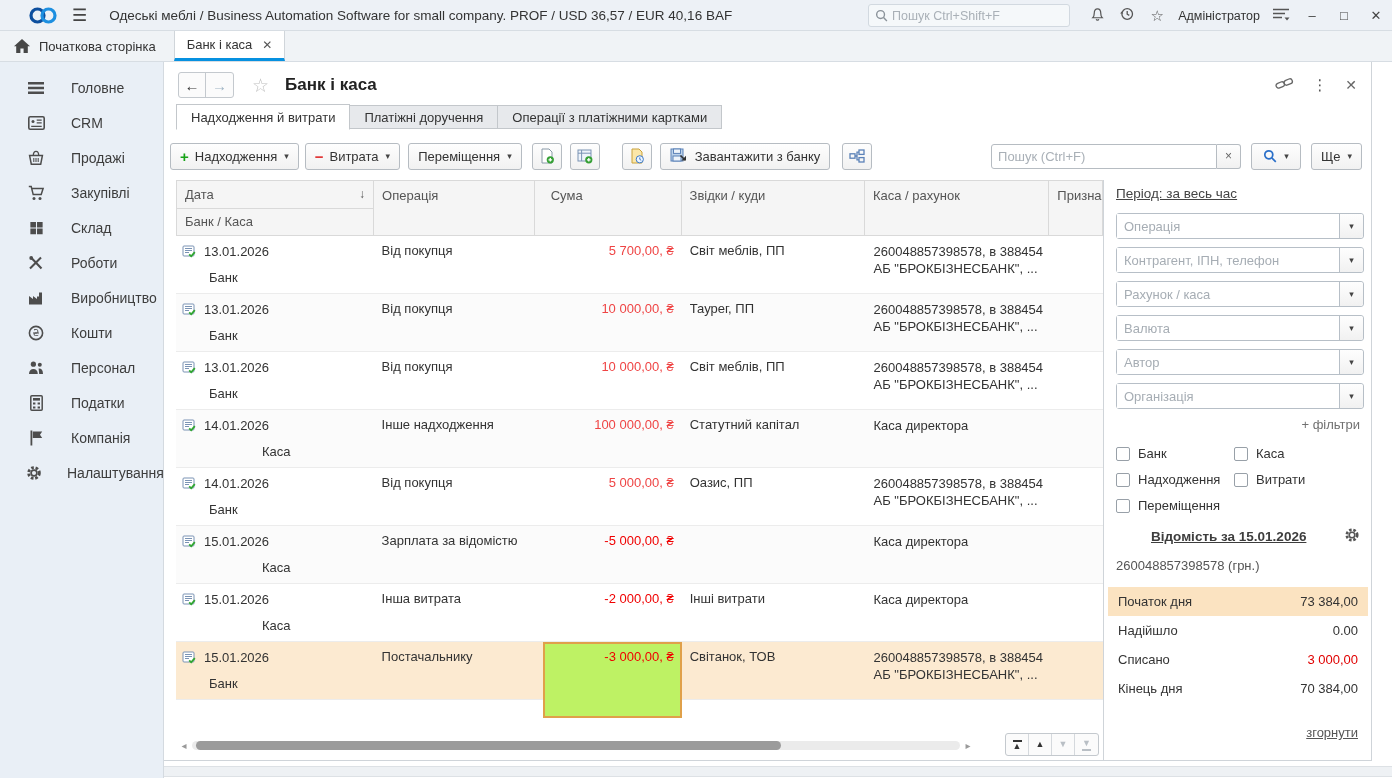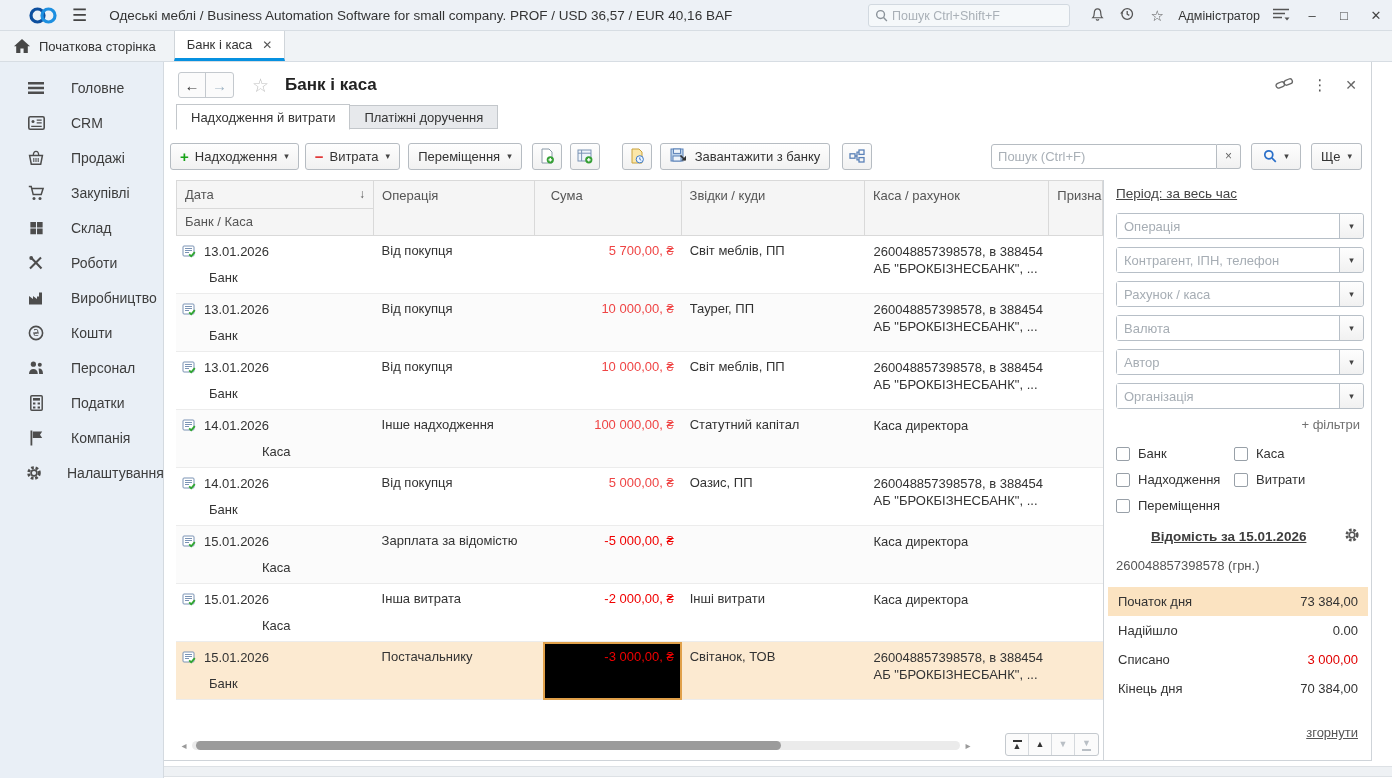--- a/index.html
+++ b/index.html
@@ -104,21 +104,21 @@
   .td { padding:7px 8px 0 8px; overflow:hidden; white-space:nowrap; }
   .td-date { width:199px; padding:0; }
   .td-date .l1 { display:flex; align-items:center; padding:8px 8px 0 6px; }
   .td-date .l1 svg { margin-right:8px; }
   .td-date .l2 { padding:11px 0 0 33px; color:#333; }
   .td-date .l2.cash { padding-left:86px; }
   .td-sum { text-align:right; }
   .pos { color:#ef4444; }
   .neg { color:#f00000; }
   .td-acct { line-height:17px; }
-  .selcell { background:#000000; box-shadow:inset 0 0 0 2px #e0a04a; height:58px; margin-bottom:-1px; }
+  .selcell { background:#bef264; box-shadow:inset 0 0 0 2px #e0a04a; height:76px; margin-bottom:-1px; }
 
   
   .hscroll { position:absolute; left:12px; top:672px; width:800px; height:22px; display:flex; align-items:center; }
   .sarrow { color:#9a9a9a; font-size:10px; width:16px; text-align:center; }
   .strack { flex:1; height:9px; background:#ebebeb; border-radius:5px; position:relative; }
   .sthumb { position:absolute; left:4px; top:0; width:585px; height:9px; background:#9b9b9b; border-radius:5px; }
   .navbtns { position:absolute; left:841px; top:671px; display:flex; border:1px solid #c4c9ce; border-radius:3px;
              overflow:hidden; background:#fbfbfb; }
   .nb { width:23px; height:21px; display:flex; align-items:center; justify-content:center; border-right:1px solid #d5d9dd; }
   .nb:last-child { border-right:none; }
@@ -347,20 +347,21 @@
             </svg>
         </span>
         <span class="kebab">⋮</span>
         <span class="fclose">✕</span>
       </div>
     </div>
 
     <div class="subtabs">
       <div class="stab active">Надходження й витрати</div>
       <div class="stab">Платіжні доручення</div>
+      <div class="stab">Операції з платіжними картками</div>
     </div>
 
     <div class="toolbar">
       <div class="btn">
         <span class="plus">+</span>
         <span>Надходження</span>
         <span class="caret">▾</span>
       </div>
       <div class="btn gap6">
         <span class="minus">−</span>

